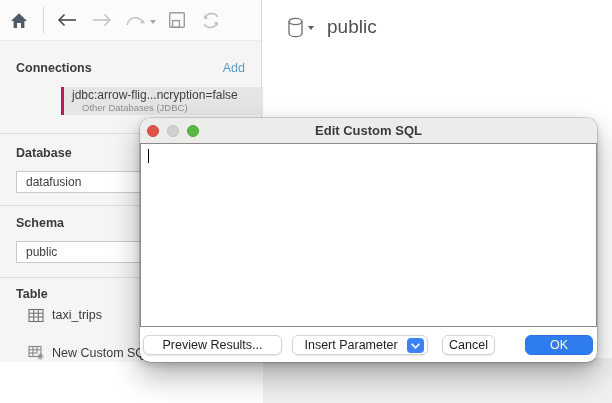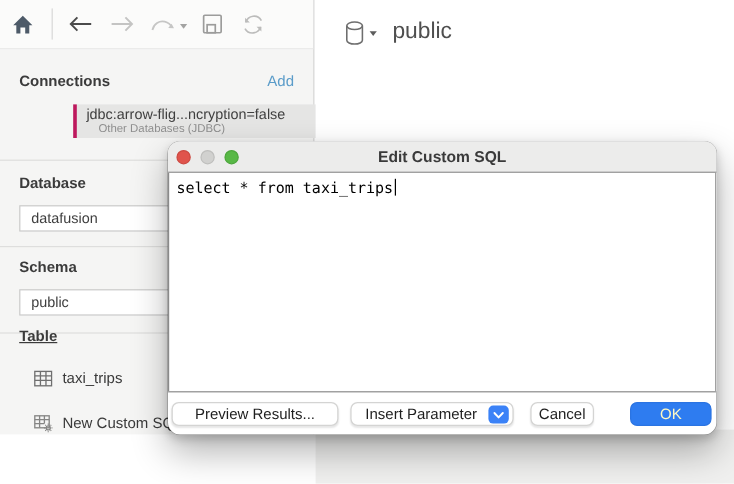--- a/index.html
+++ b/index.html
@@ -139,21 +139,21 @@
 
   <div class="sep" style="top:133px;"></div>
   <div class="section-label" style="top:146px;">Database</div>
   <div class="dropdown" style="top:171px;">datafusion</div>
 
   <div class="sep" style="top:205px;"></div>
   <div class="section-label" style="top:216px;">Schema</div>
   <div class="dropdown" style="top:241px;">public</div>
 
   <div class="sep" style="top:277px;"></div>
-  <div class="section-label" style="top:273px;text-decoration:underline;">Table</div>
+  <div class="section-label" style="top:287px;">Table</div>
 
   <div class="table-row" style="top:306px;">
     <span style="display:flex;">
       <svg width="16" height="15" viewBox="0 0 16 15" fill="none" stroke="#6f6f6f" stroke-width="1.1">
           <rect x="1" y="1.5" width="14" height="12"></rect>
           <path d="M1 5.2h14M1 9h14M5.7 1.5v12M10.3 1.5v12"></path>
         </svg>
     </span>
     <span>taxi_trips</span>
   </div>
@@ -187,21 +187,21 @@
 </div>
 
 <div class="dialog">
   <div class="dialog-titlebar">
     <button class="traffic t-red"></button>
     <button class="traffic t-gray"></button>
     <button class="traffic t-green"></button>
     <div class="dialog-title">Edit Custom SQL</div>
   </div>
 
-  <div class="sql-area"><span>select * from taxi_trips</span><span class="text-cursor"></span></div>
+  <div class="sql-area"><span class="text-cursor"></span></div>
 
   <div class="dialog-buttons">
     <button class="btn" id="btn-insert">
       <span>Insert Parameter</span>
       <span class="chev-box">
         <svg width="9" height="6" viewBox="0 0 9 6" fill="none" stroke="#ffffff" stroke-width="1.6" stroke-linecap="round">
             <path d="M1 1.2 4.5 4.8 8 1.2"></path>
           </svg>
       </span>
     </button>

